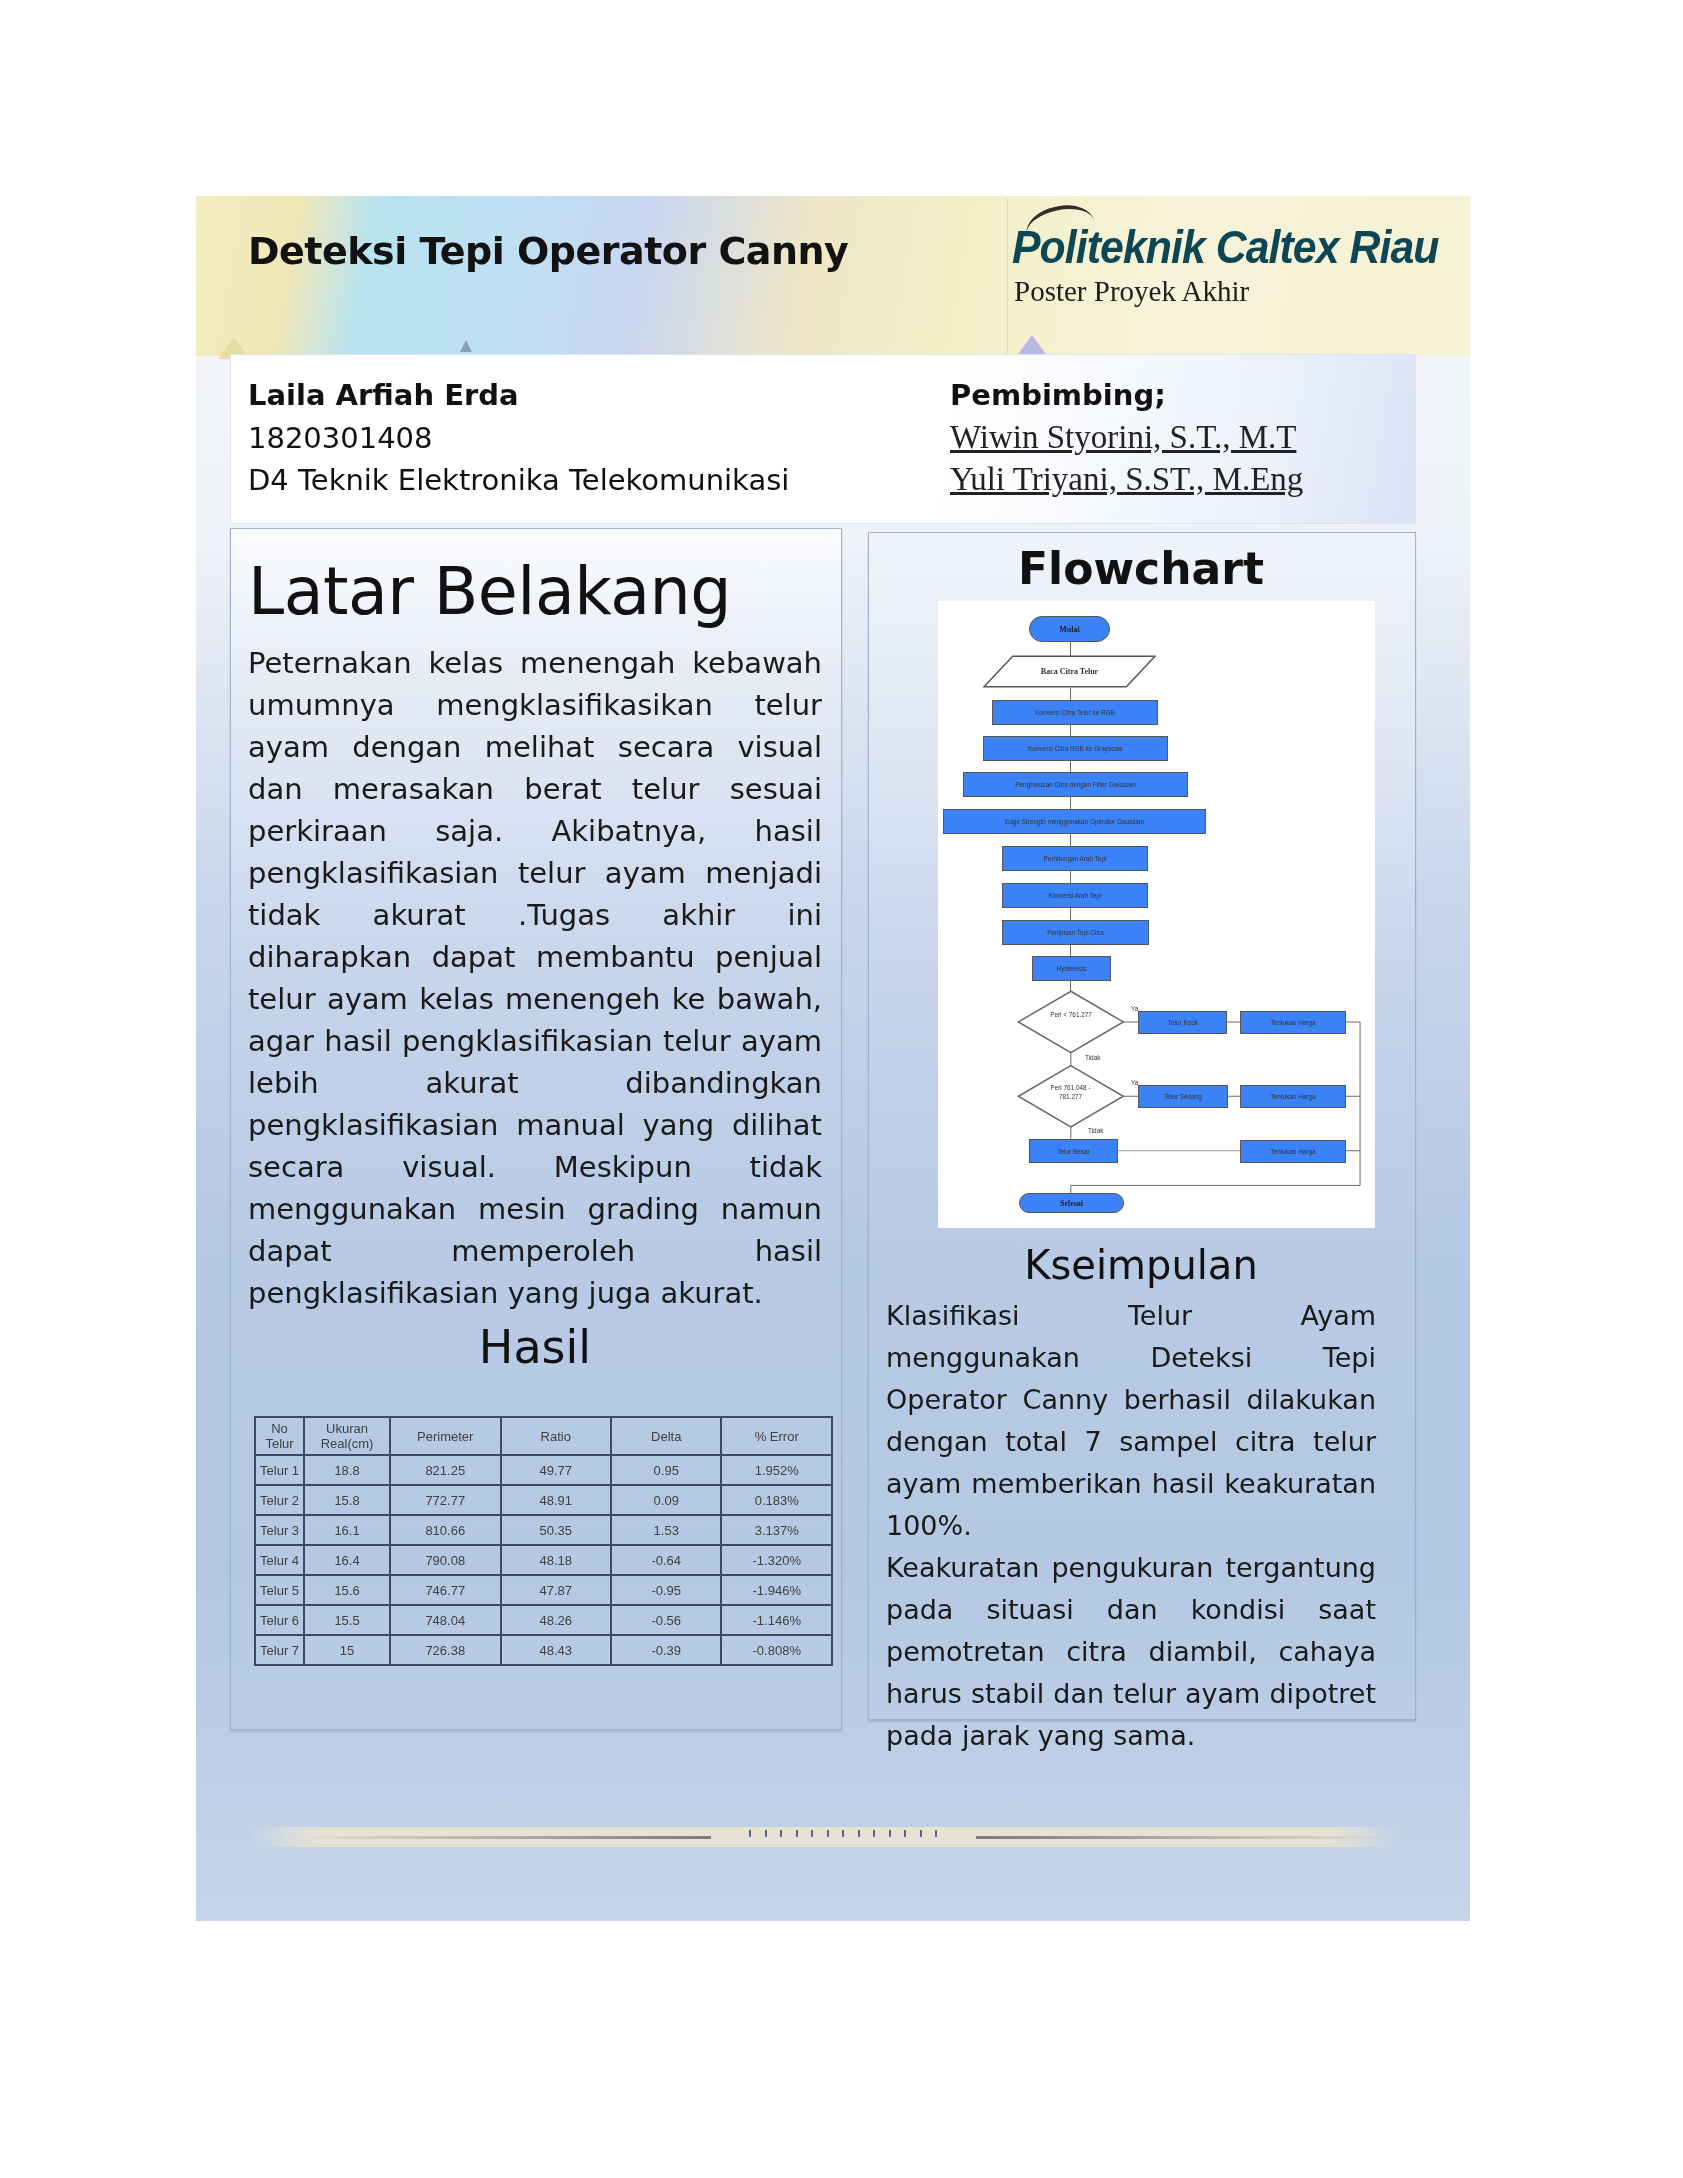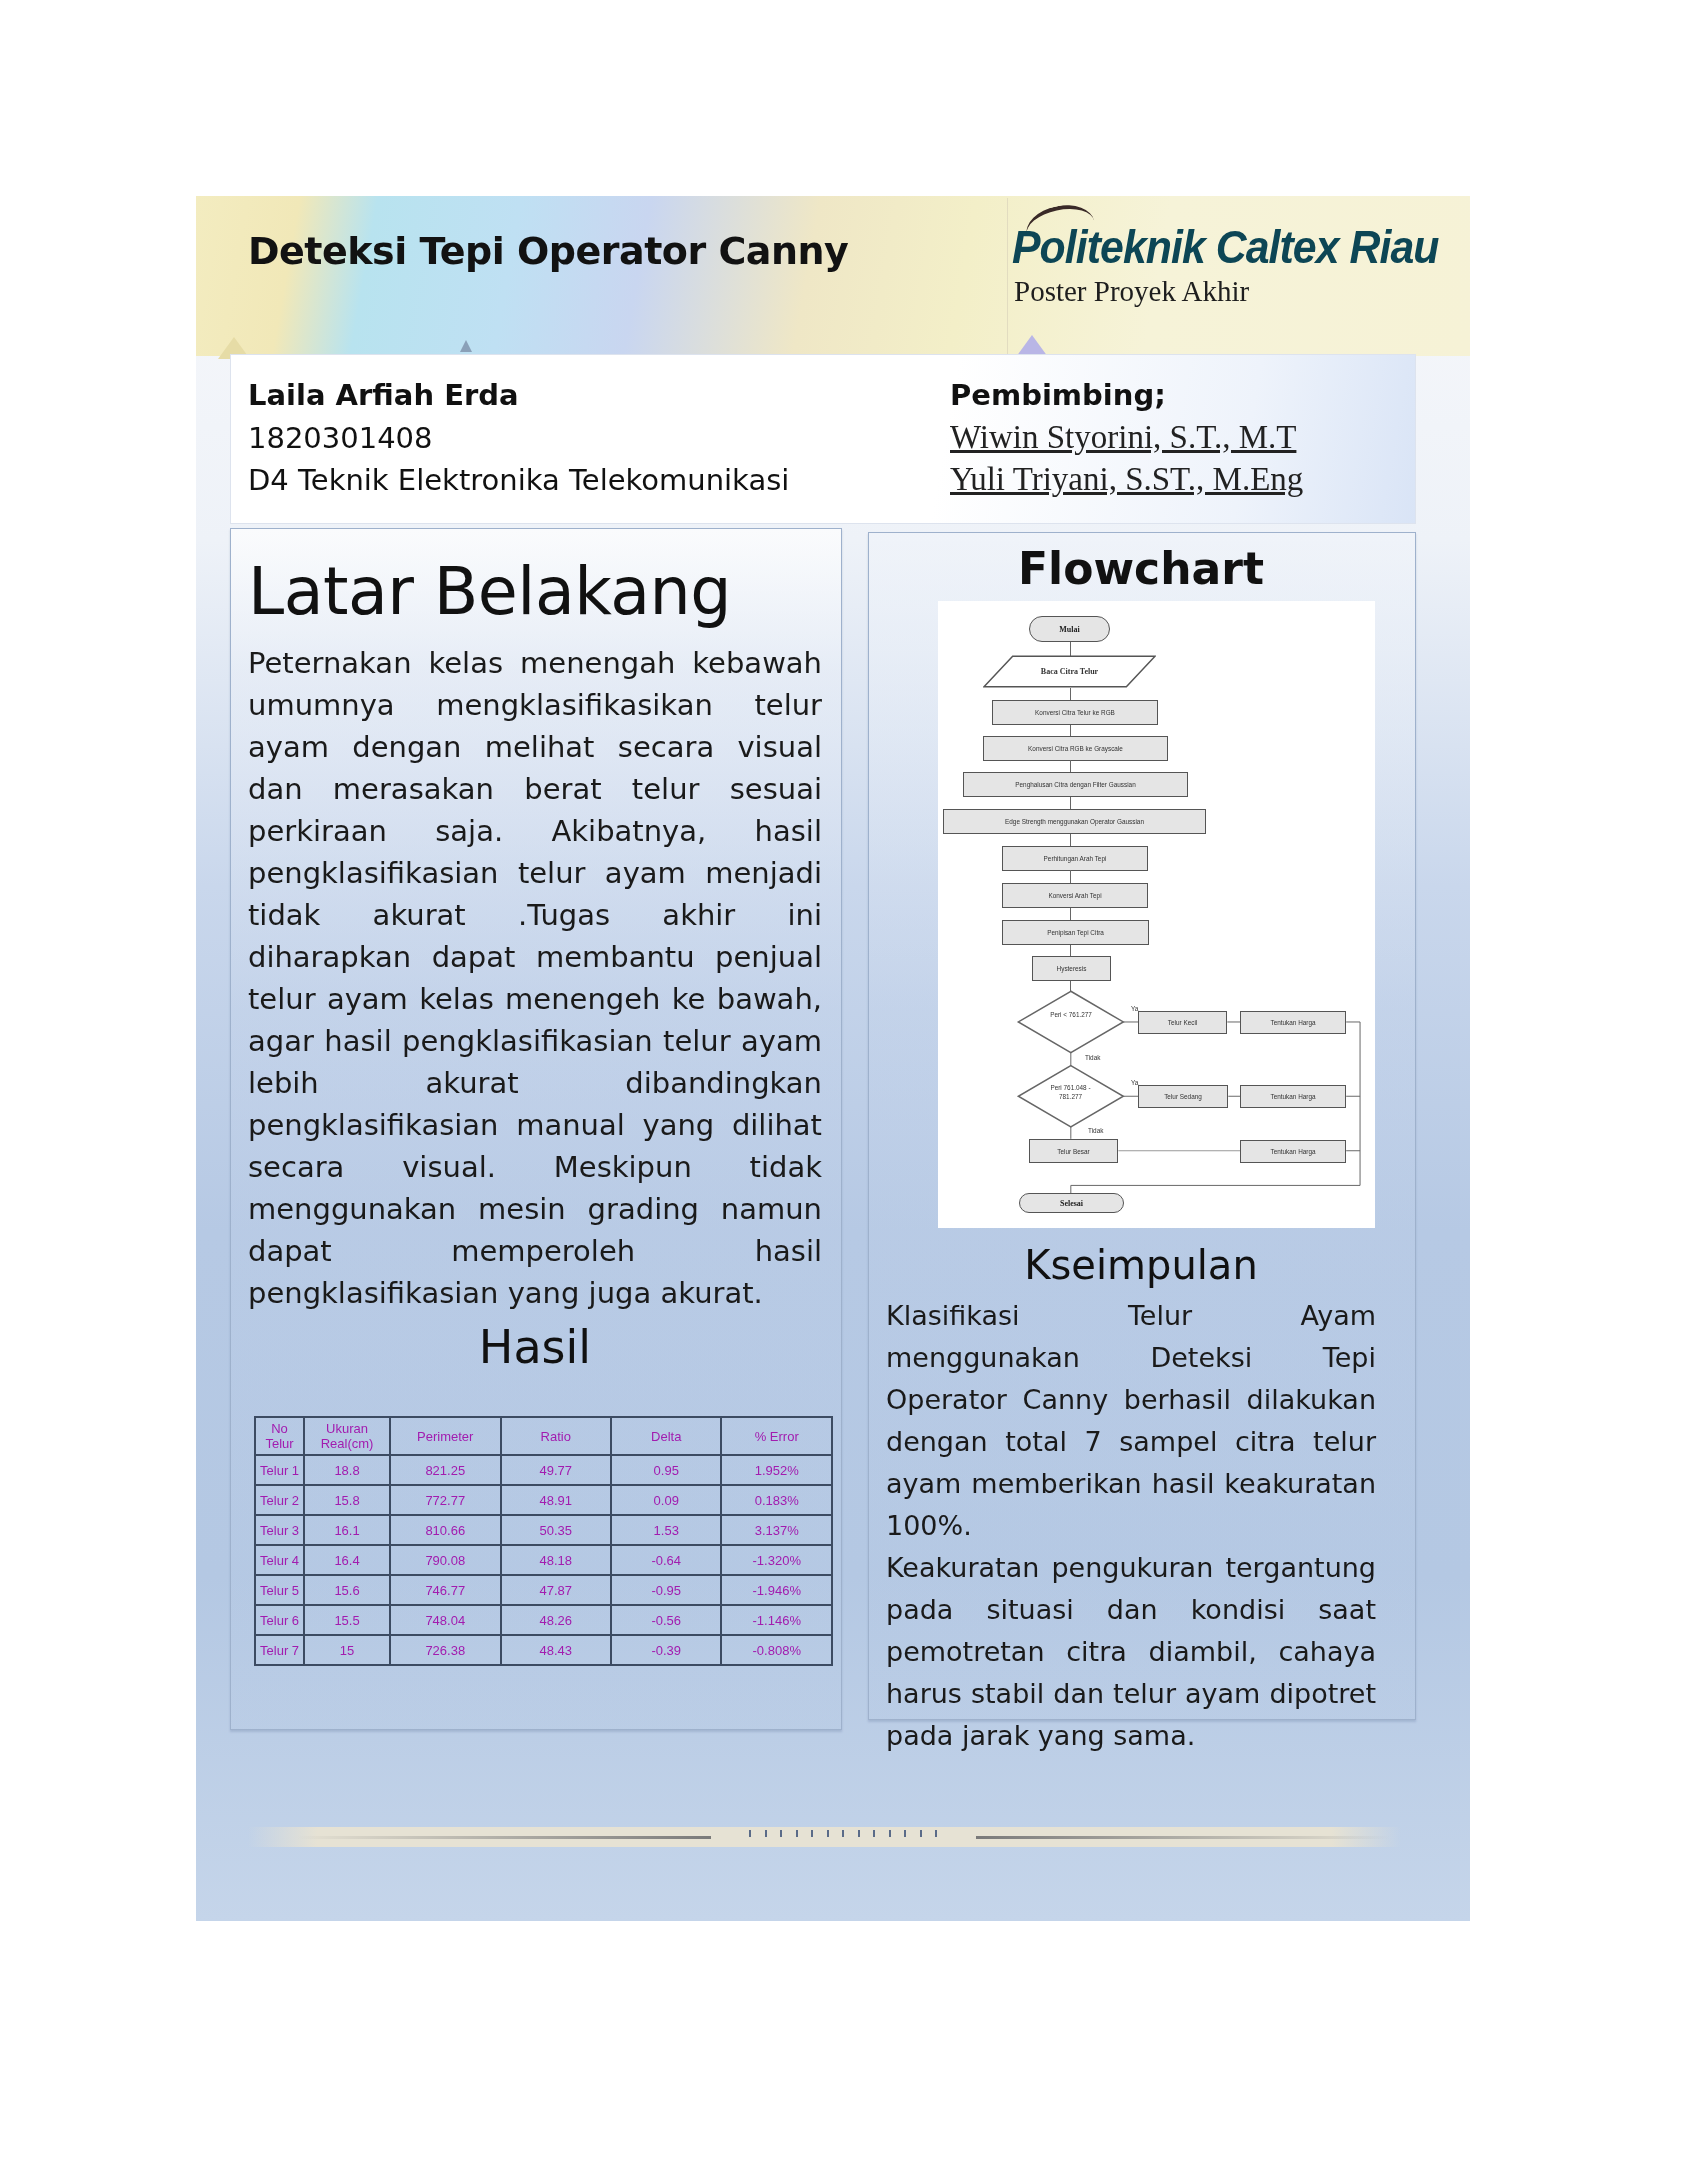--- a/index.html
+++ b/index.html
@@ -24,27 +24,27 @@
 
   .box { position:absolute; border:1px solid #9eb1cc; box-shadow: 0 2px 2px rgba(90,110,150,0.25); }
   .left-box { left:230px; top:528px; width:610px; height:1200px; background:linear-gradient(180deg, rgba(255,255,255,0.7) 0%, rgba(235,240,248,0.5) 12%, rgba(200,214,236,0.2) 40%, rgba(180,200,228,0.1) 100%); }
   .right-box { left:868px; top:532px; width:546px; height:1186px; background:linear-gradient(180deg, rgba(240,244,250,0.6) 0%, rgba(200,214,236,0.2) 40%, rgba(180,200,228,0.1) 100%); }
 
   .h-big { position:absolute; left:248px; top:554px; font-size:65px; color:#111; letter-spacing:-0.5px; }
   .body-text { position:absolute; font-size:29px; line-height:42px; color:#1a1a1a; text-align:justify; }
   .lb-text { left:248px; top:642px; width:574px; }
   .hasil-title { position:absolute; left:248px; top:1320px; width:574px; text-align:center; font-size:46px; color:#111; }
 
-  table.res { position:absolute; left:254px; top:1416px; width:579px; border-collapse:collapse; font-family:"Liberation Sans", sans-serif; font-size:13px; color:#a21caf; }
+  table.res { position:absolute; left:254px; top:1416px; width:579px; border-collapse:collapse; font-family:"Liberation Sans", sans-serif; font-size:13px; color:#404040; }
   table.res th, table.res td { border:2px solid #3c4b62; text-align:center; height:28px; padding:0 2px; }
   table.res th { height:36px; font-weight:normal; }
 
   .fc-title { position:absolute; left:868px; top:543px; width:546px; text-align:center; font-size:44px; color:#111;font-weight:bold; }
   .fc-img { position:absolute; left:938px; top:601px; width:437px; height:627px; background:#ffffff; }
-  .fc-node { position:absolute; border:1.5px solid #555; background:#e5e5e5; font-family:"Liberation Sans", sans-serif; font-size:6.4px; color:#333; text-align:center; display:flex; align-items:center; justify-content:center; box-sizing:border-box; }
+  .fc-node { position:absolute; border:1.5px solid #555; background:#3b82f6; font-family:"Liberation Sans", sans-serif; font-size:6.4px; color:#333; text-align:center; display:flex; align-items:center; justify-content:center; box-sizing:border-box; }
   .fc-term { border-radius:20px; font-weight:bold; font-family:"Liberation Serif", serif; font-size:8px; color:#222; }
   .fc-line { position:absolute; background:#666; }
   .fc-lbl { position:absolute; font-family:"Liberation Sans", sans-serif; font-size:6.4px; color:#333; }
 
   .ks-title { position:absolute; left:868px; top:1242px; width:546px; text-align:center; font-size:40px; color:#111; }
   .ks-text { left:886px; top:1295px; width:490px; font-size:27px; line-height:42px; }
 
   .footer-bar { position:absolute; left:248px; top:1827px; width:1153px; height:20px; background:linear-gradient(90deg, rgba(235,232,218,0) 0%, #e6e2d4 6%, #e6e2d4 94%, rgba(235,232,218,0) 100%); }
   .footer-line { position:absolute; top:1836px; height:3px; background:linear-gradient(90deg, rgba(120,120,120,0) 0%, #7a7a7a 100%); }
   .footer-dots { position:absolute; left:749px; top:1830px; width:188px; height:14px; display:flex; justify-content:space-between; }

